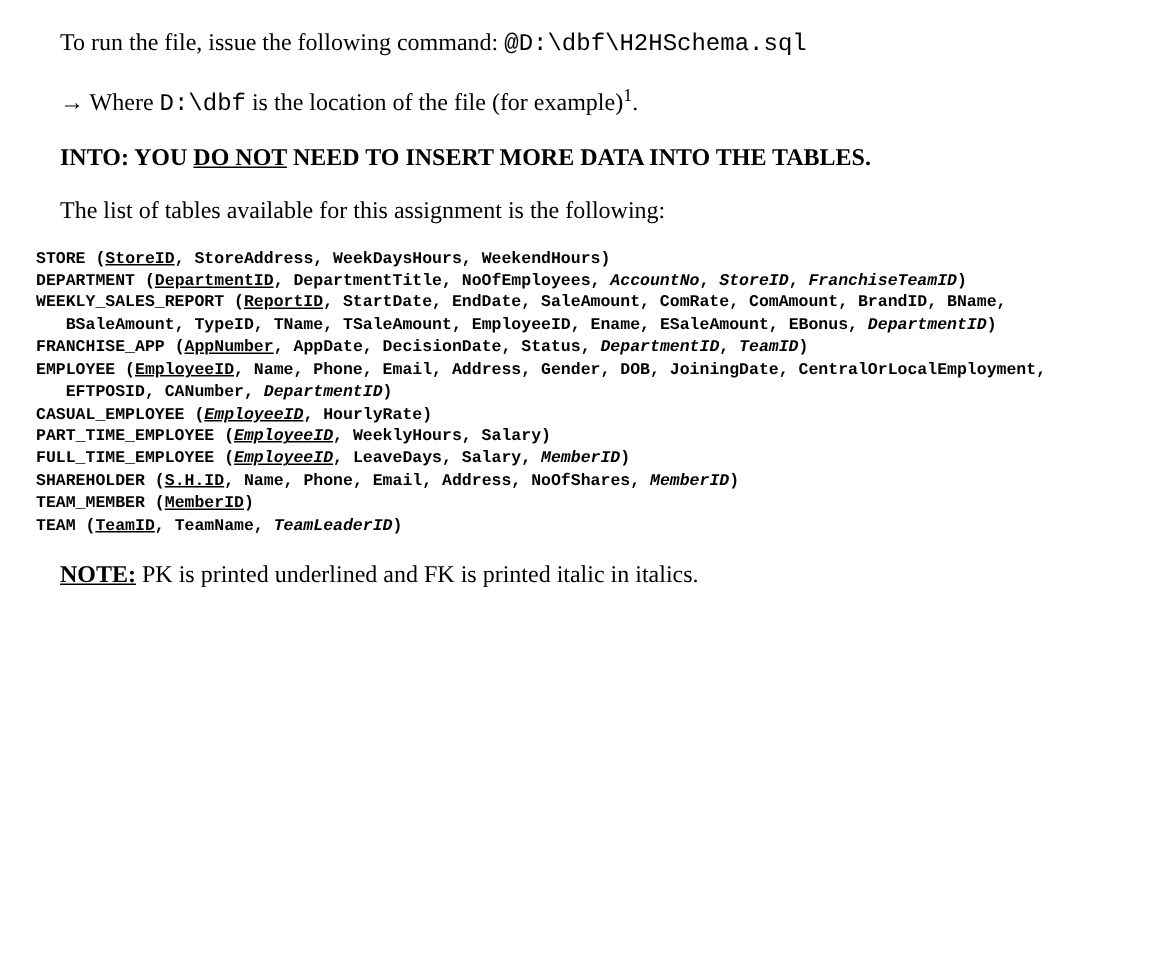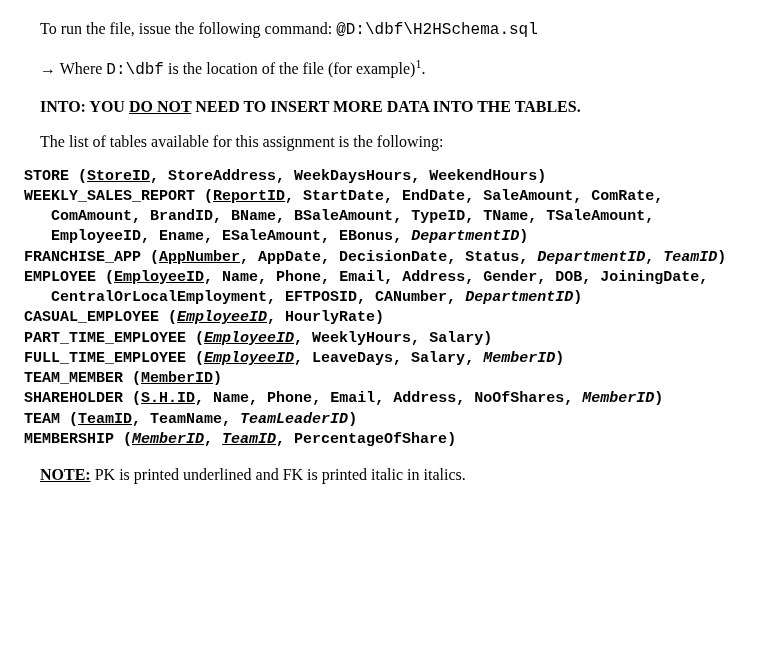--- a/index.html
+++ b/index.html
@@ -24,21 +24,21 @@
   }
   .bold {
     font-weight: bold;
   }
   .underline {
     text-decoration: underline;
   }
   .schema-block {
     font-family: "Courier New", Courier, monospace;
     font-weight: bold;
-    font-size: 15px;
+    font-size: 11px;
     line-height: 1.35;
     white-space: normal;
     margin: 10px 0 14px 0;
   }
   .schema-line {
     display: block;
     padding-left: 3.0ch;
     text-indent: -3.0ch;
     margin: 0;
   }
@@ -78,20 +78,23 @@
 
 <p class="para">The list of tables available for this assignment is the following:</p>
 
 <div class="schema-block">
 
   <span class="schema-line">
     <span>STORE</span> (<span class="pk">StoreID</span>, <span>StoreAddress</span>, <span>WeekDaysHours</span>, <span>WeekendHours</span>)
   </span>
 
 
+  <span class="schema-line">
+    <span>DEPARTMENT</span> (<span class="pk">DepartmentID</span>, <span>DepartmentTitle</span>, <span>NoOfEmployees</span>, <span class="fk">AccountNo</span>, <span class="fk">StoreID</span>, <span class="fk">FranchiseTeamID</span>)
+  </span>
 
   <span class="schema-line">
     <span>WEEKLY_SALES_REPORT</span> (<span class="pk">ReportID</span>, <span>StartDate</span>, <span>EndDate</span>, <span>SaleAmount</span>, <span>ComRate</span>, <span>ComAmount</span>, <span>BrandID</span>, <span>BName</span>, <span>BSaleAmount</span>, <span>TypeID</span>, <span>TName</span>, <span>TSaleAmount</span>, <span>EmployeeID</span>, <span>Ename</span>, <span>ESaleAmount</span>, <span>EBonus</span>, <span class="fk">DepartmentID</span>)
   </span>
 
   <span class="schema-line">
     <span>FRANCHISE_APP</span> (<span class="pk">AppNumber</span>, <span>AppDate</span>, <span>DecisionDate</span>, <span>Status</span>, <span class="fk">DepartmentID</span>, <span class="fk">TeamID</span>)
   </span>
 
   <span class="schema-line">
@@ -104,32 +107,29 @@
 
   <span class="schema-line">
     <span>PART_TIME_EMPLOYEE</span> (<span class="pkfk">EmployeeID</span>, <span>WeeklyHours</span>, <span>Salary</span>)
   </span>
 
   <span class="schema-line">
     <span>FULL_TIME_EMPLOYEE</span> (<span class="pkfk">EmployeeID</span>, <span>LeaveDays</span>, <span>Salary</span>, <span class="fk">MemberID</span>)
   </span>
 
   <span class="schema-line">
-    <span>TEAM_MEMBER</span> (<span class="pk">MemberID</span>)
+    <span>SHAREHOLDER</span> (<span class="pk">S.H.ID</span>, <span>Name</span>, <span>Phone</span>, <span>Email</span>, <span>Address</span>, <span>NoOfShares</span>, <span class="fk">MemberID</span>)
   </span>
 
   <span class="schema-line">
-    <span>SHAREHOLDER</span> (<span class="pk">S.H.ID</span>, <span>Name</span>, <span>Phone</span>, <span>Email</span>, <span>Address</span>, <span>NoOfShares</span>, <span class="fk">MemberID</span>)
+    <span>TEAM_MEMBER</span> (<span class="pk">MemberID</span>)
   </span>
 
   <span class="schema-line">
     <span>TEAM</span> (<span class="pk">TeamID</span>, <span>TeamName</span>, <span class="fk">TeamLeaderID</span>)
   </span>
 
-  <span class="schema-line">
-    <span>MEMBERSHIP</span> (<span class="pkfk">MemberID</span>, <span class="pkfk">TeamID</span>, <span>PercentageOfShare</span>)
-  </span>
 
 </div>
 
 <p class="para">
   <span class="bold underline">NOTE:</span><span> PK is printed underlined and FK is printed italic in italics.</span>
 </p>
 
 </body></html>

